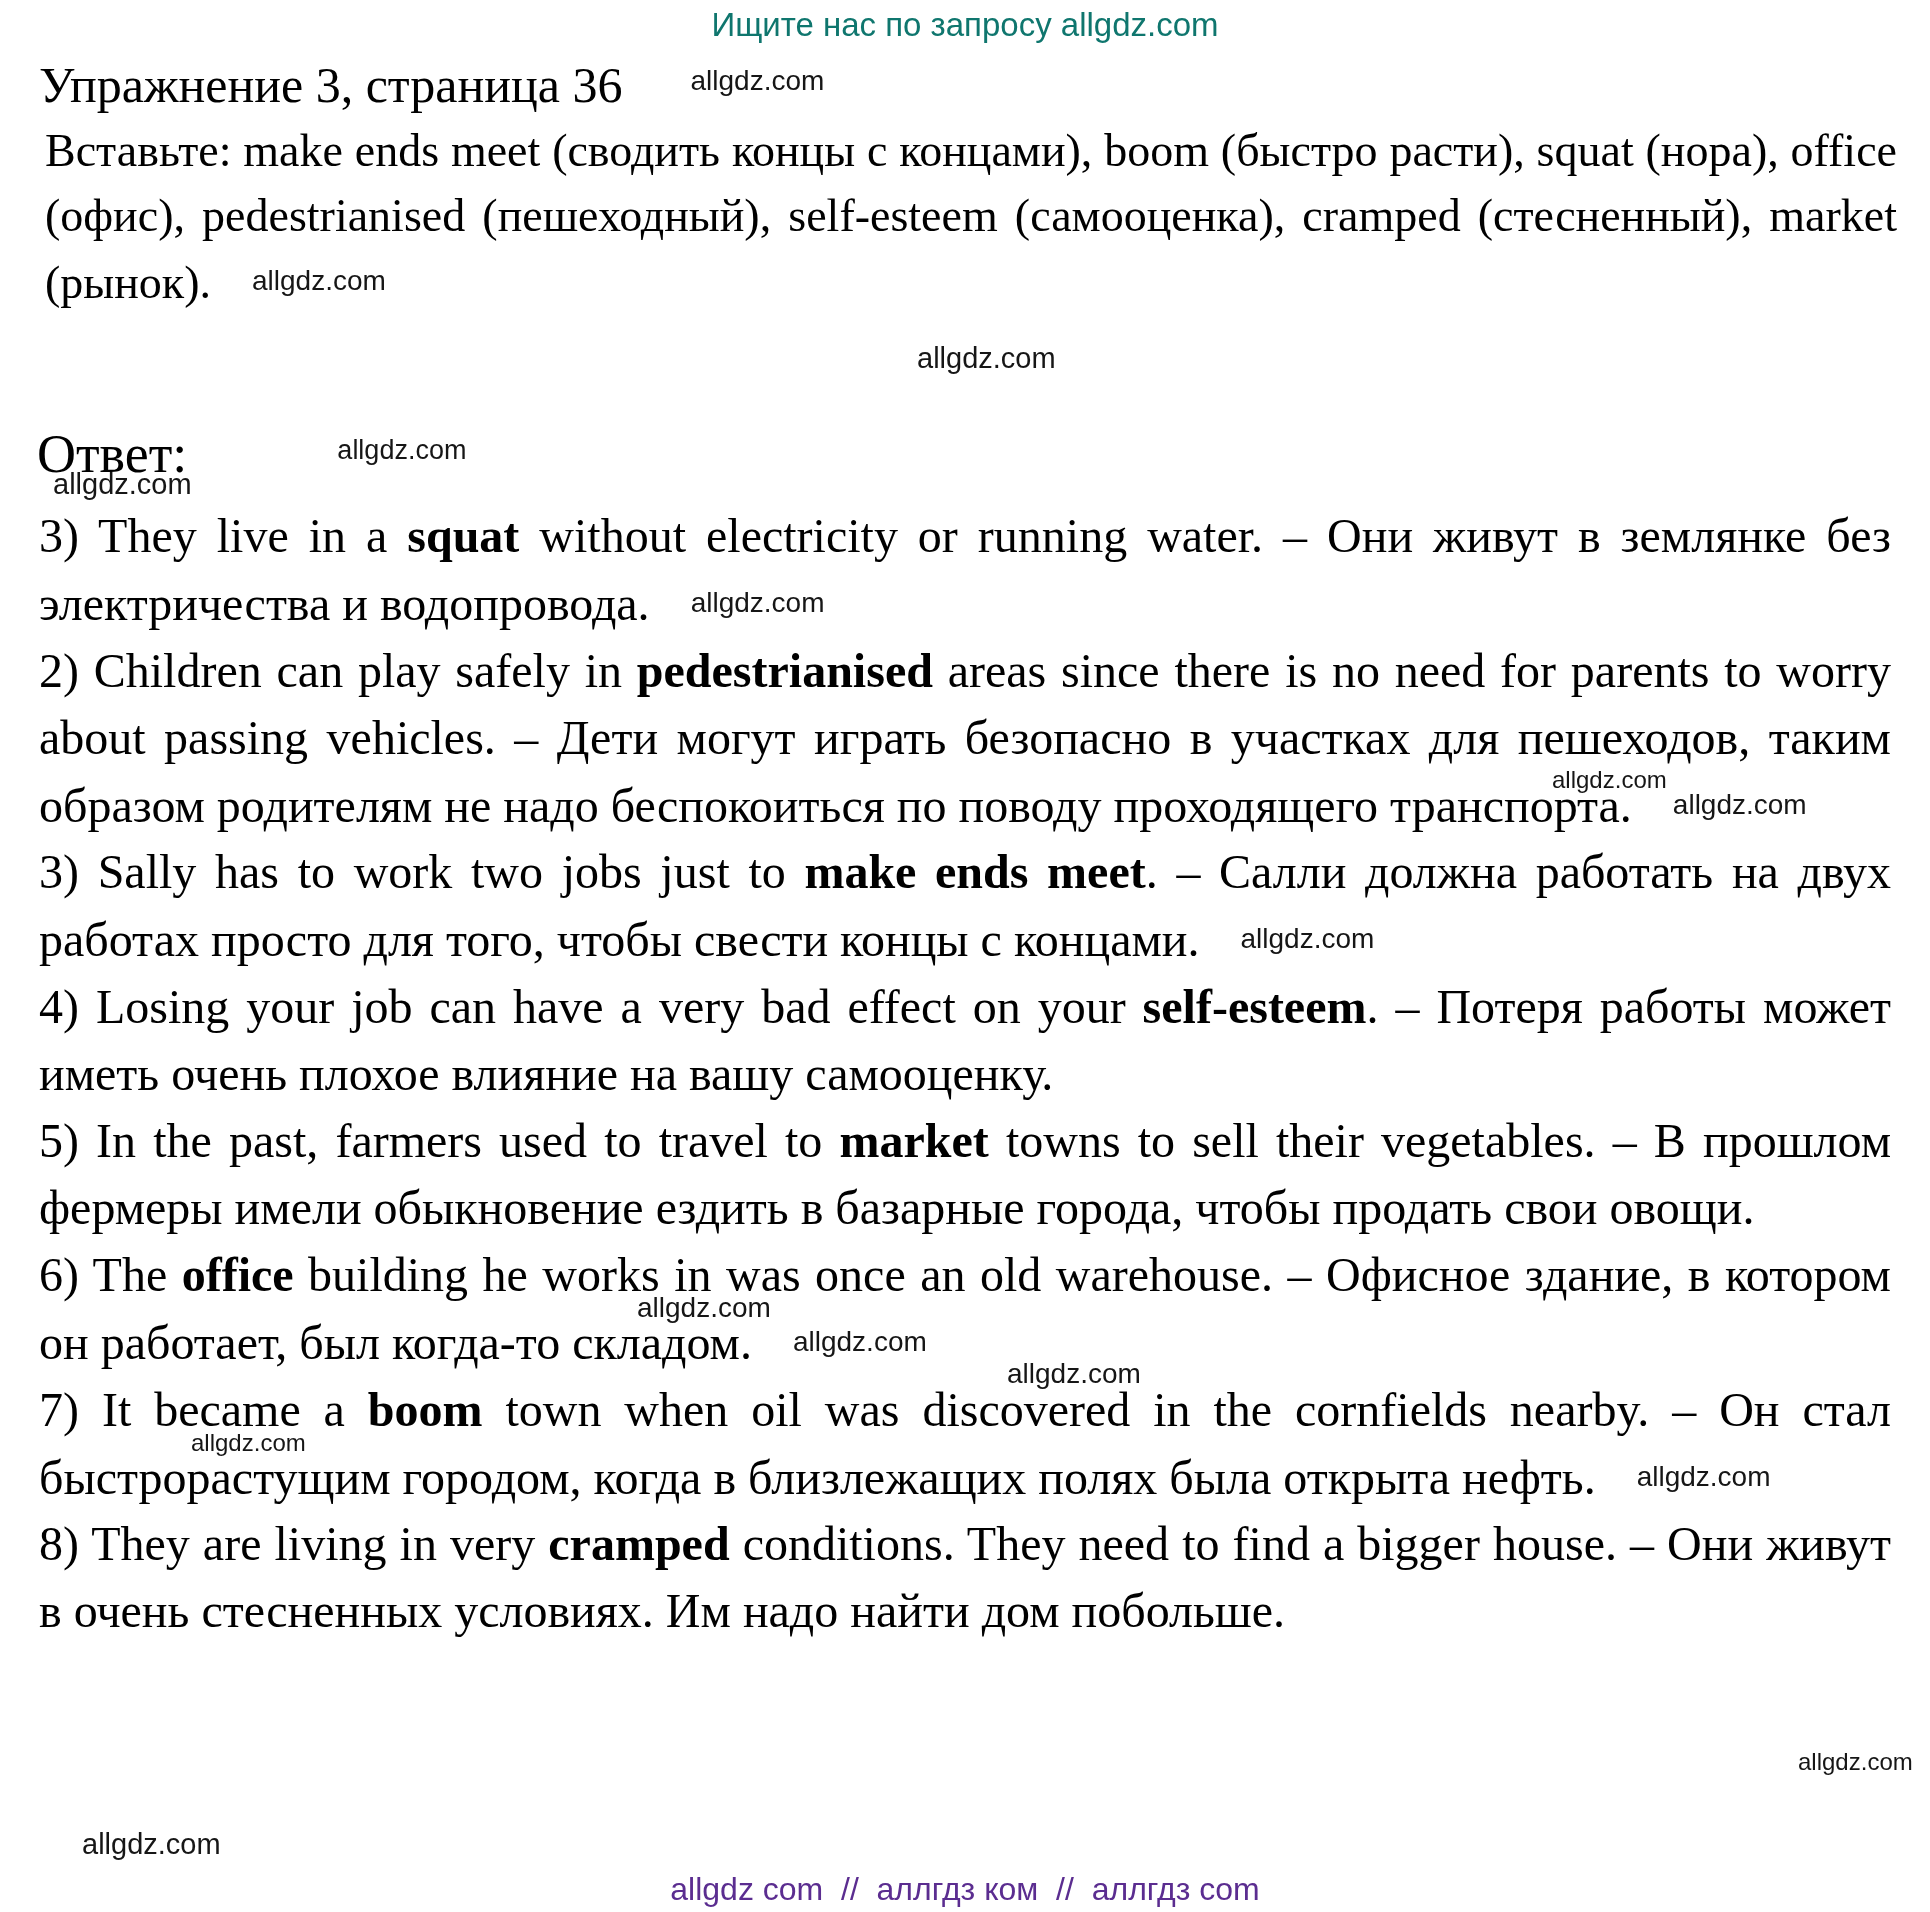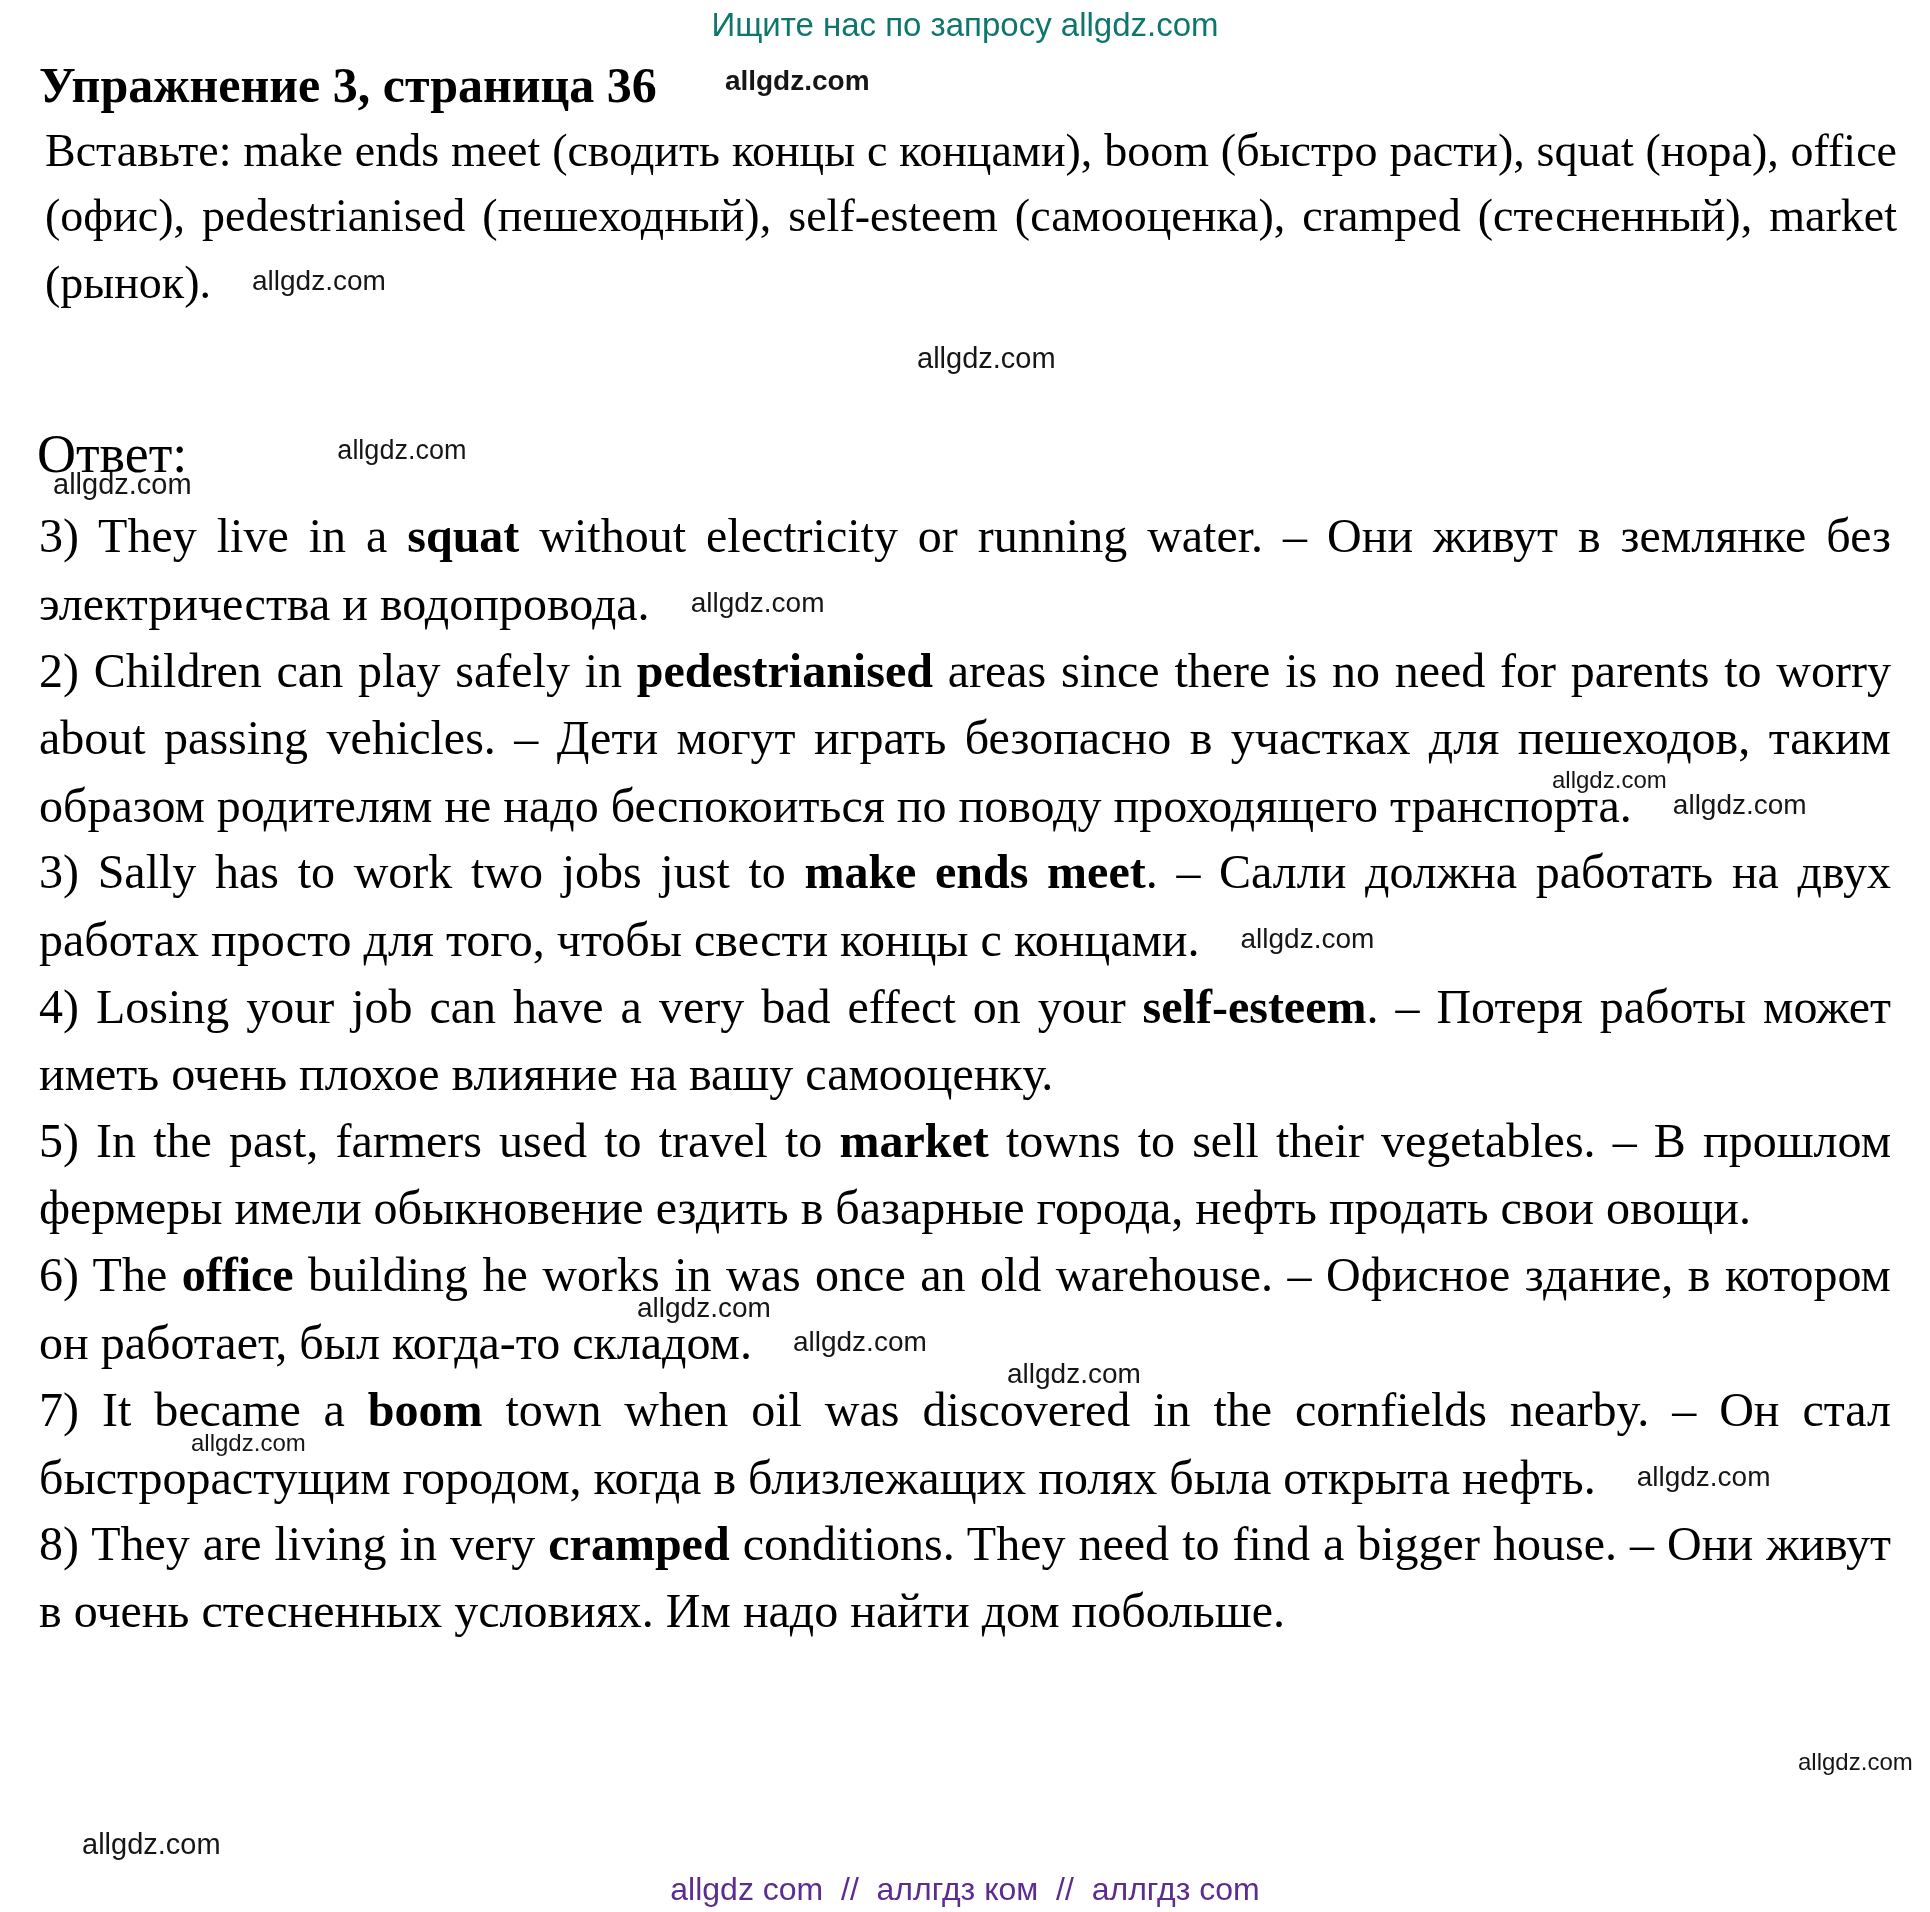--- a/index.html
+++ b/index.html
@@ -19,21 +19,21 @@
     font-family: "Liberation Sans", sans-serif;
     font-size: 33px;
     color: #0f766e;
     white-space: pre;
   }
   .heading {
     position: absolute;
     top: 56px; left: 39px;
     margin: 0;
     font-size: 50px;
-    font-weight: bold;
+    font-weight: normal;
     font-family: "Liberation Serif", serif;
     white-space: nowrap;
   }
   .task {
     position: absolute;
     top: 112px; left: 39px;
     width: 1852px;
     margin: 6px;
     font-size: 46px;
     line-height: 65px;
@@ -95,21 +95,21 @@
 
   <div class="answer-label"><span>Ответ:</span><span class="wm-inline" style="margin-left:150px; vertical-align: 13.5px; font-size:27px;">allgdz.com</span></div>
 
   <span class="wm" style="left:53px; top:468px; font-size:29px;">allgdz.com</span>
 
   <div class="answers">
     <p><span>3) They live in a </span><b>squat</b><span> without electricity or running water. – Они живут в землянке без электричества и водопровода.</span><span class="wm-inline">allgdz.com</span></p>
     <p><span>2) Children can play safely in </span><b>pedestrianised</b><span> areas since there is no need for parents to worry about passing vehicles. – Дети могут играть безопасно в участках для пешеходов, таким образом родителям не надо беспокоиться по поводу проходящего транспорта.</span><span class="wm-inline">allgdz.com</span></p>
     <p><span>3) Sally has to work two jobs just to </span><b>make ends meet</b><span>. – Салли должна работать на двух работах просто для того, чтобы свести концы с концами.</span><span class="wm-inline">allgdz.com</span></p>
     <p><span>4) Losing your job can have a very bad effect on your </span><b>self-esteem</b><span>. – Потеря работы может иметь очень плохое влияние на вашу самооценку.</span></p>
-    <p><span>5) In the past, farmers used to travel to </span><b>market</b><span> towns to sell their vegetables. – В прошлом фермеры имели обыкновение ездить в базарные города, нефть продать свои овощи.</span></p>
+    <p><span>5) In the past, farmers used to travel to </span><b>market</b><span> towns to sell their vegetables. – В прошлом фермеры имели обыкновение ездить в базарные города, чтобы продать свои овощи.</span></p>
     <p><span>6) The </span><b>office</b><span> building he works in was once an old warehouse. – Офисное здание, в котором он работает, был когда-то складом.</span><span class="wm-inline">allgdz.com</span></p>
     <p><span>7) It became a </span><b>boom</b><span> town when oil was discovered in the cornfields nearby. – Он стал быстрорастущим городом, когда в близлежащих полях была открыта нефть.</span><span class="wm-inline">allgdz.com</span></p>
     <p><span>8) They are living in very </span><b>cramped</b><span> conditions. They need to find a bigger house. – Они живут в очень стесненных условиях. Им надо найти дом побольше.</span></p>
   </div>
 
   <span class="wm" style="left:1552px; top:766px; font-size:24px;">allgdz.com</span>
   <span class="wm" style="left:637px; top:1292px; font-size:28px;">allgdz.com</span>
   <span class="wm" style="left:1007px; top:1358px; font-size:28px;">allgdz.com</span>
   <span class="wm" style="left:191px; top:1429px; font-size:24px;">allgdz.com</span>
   <span class="wm" style="left:1798px; top:1748px; font-size:24px;">allgdz.com</span>

